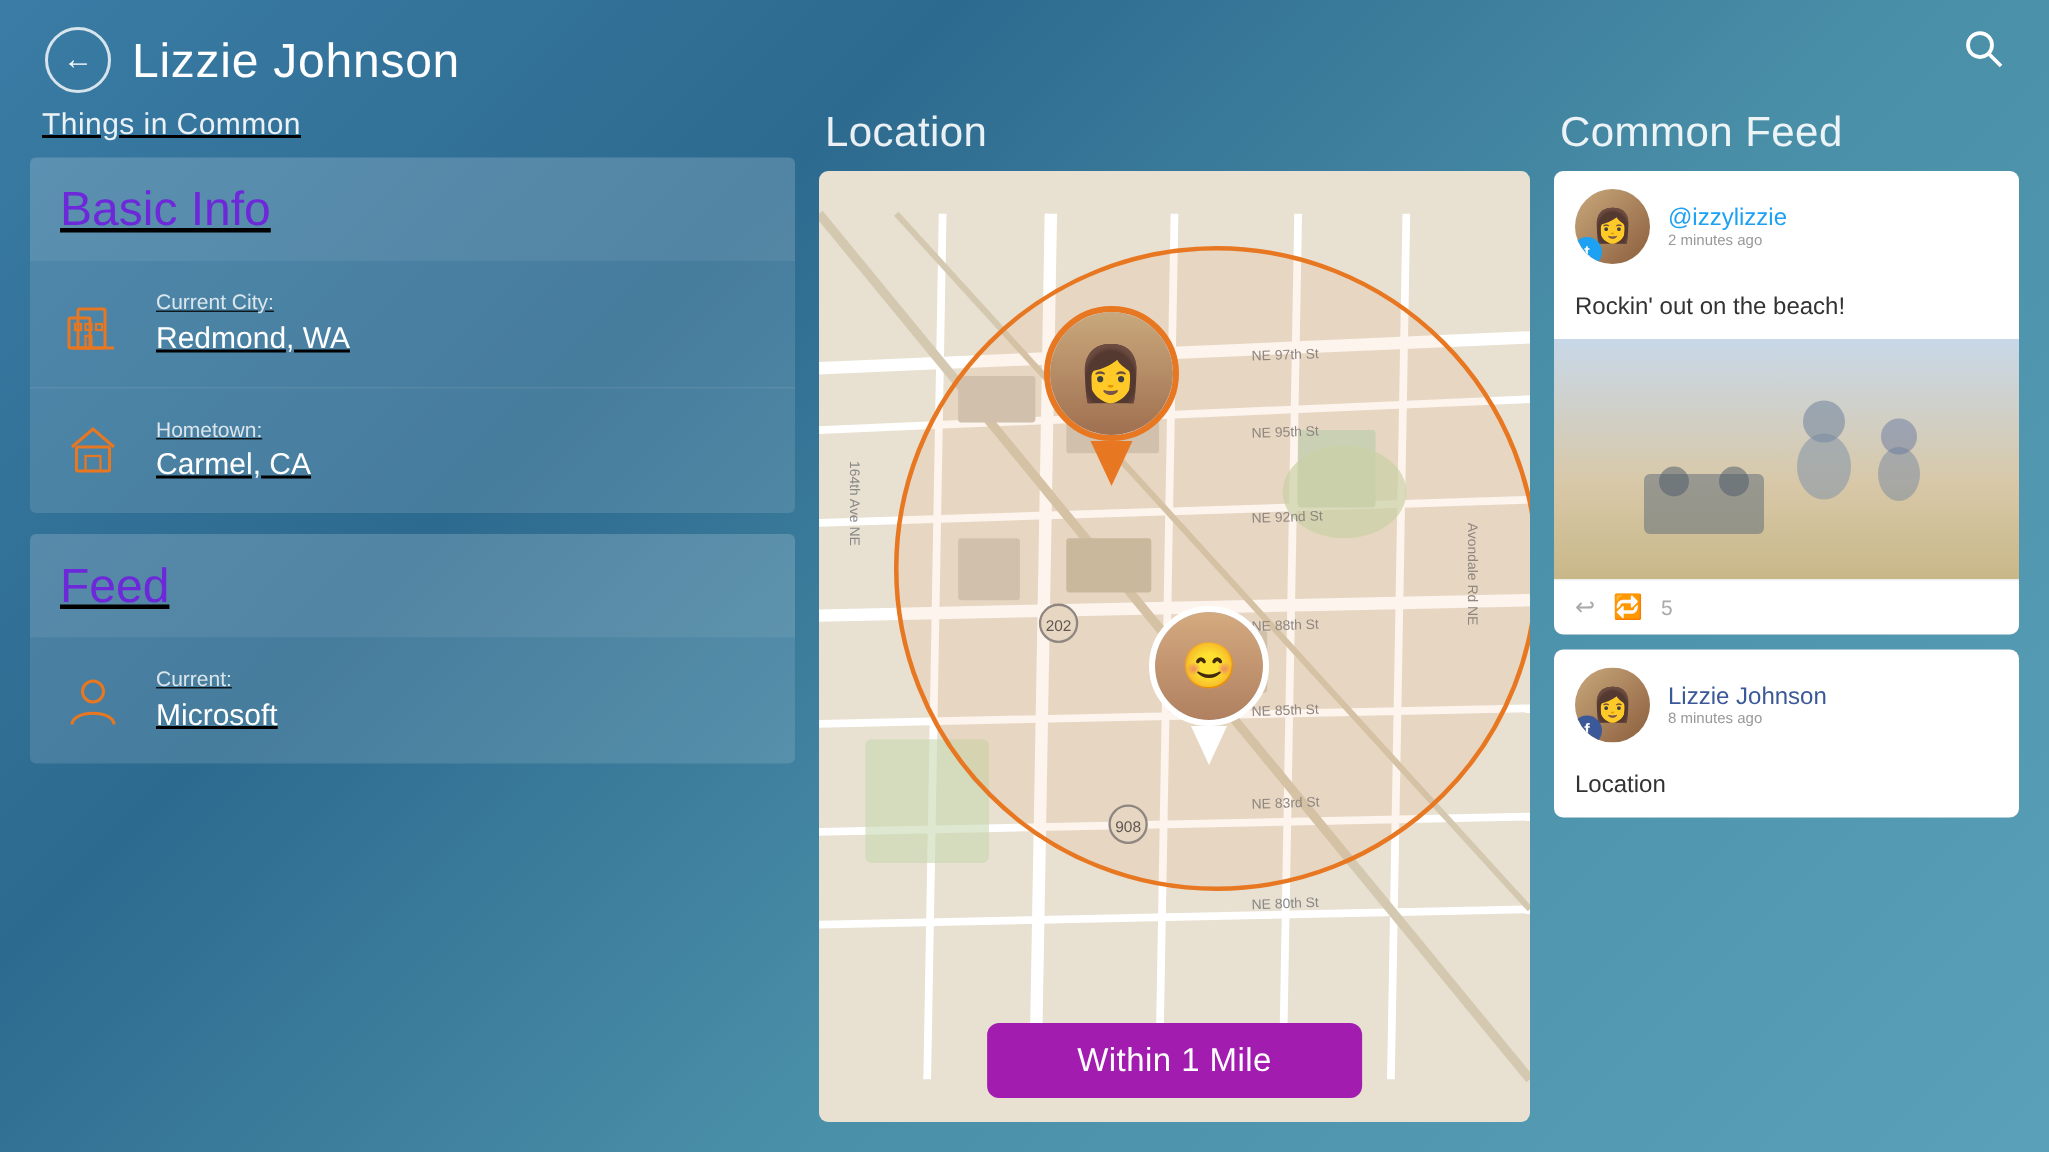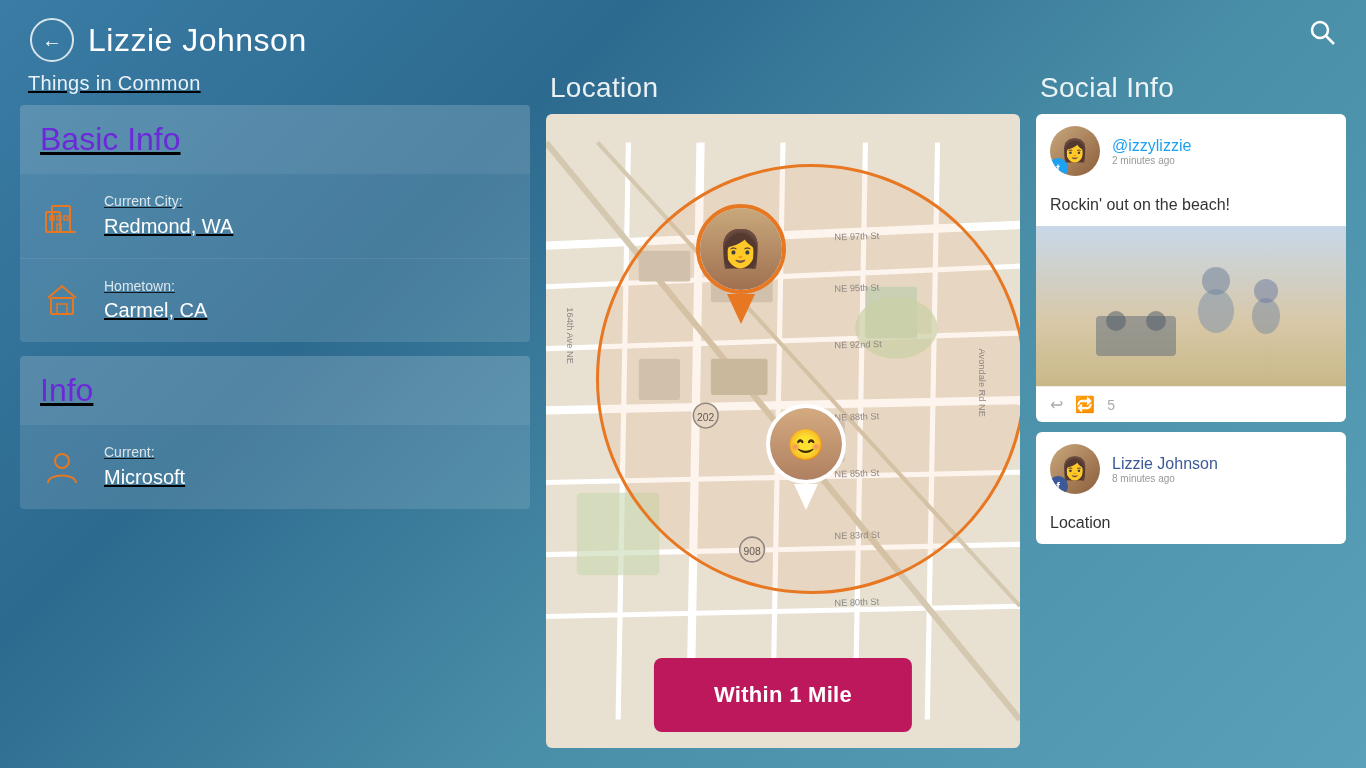--- a/index.html
+++ b/index.html
@@ -146,25 +146,25 @@
       width: 100%;
       height: 100%;
       position: absolute;
       top: 0; left: 0;
     }
     .within-badge {
       position: absolute;
       bottom: 16px;
       left: 50%;
       transform: translateX(-50%);
-      background: #be185d;
+      background: #a21caf;
       color: white;
       font-size: 22px;
-      font-weight: 700;
-      padding: 24px 60px;
+      font-weight: 400;
+      padding: 12px 60px;
       border-radius: 8px;
       letter-spacing: 0.3px;
       white-space: nowrap;
     }
     
     .pin-lizzie {
       position: absolute;
       top: 110px;
       left: 180px;
       transform: translateX(-50%);
@@ -395,21 +395,21 @@
             <rect x="13" y="22" width="10" height="10" stroke="#e87722" stroke-width="1.5" fill="none"></rect>
           </svg>
         </div>
         <div class="info-text">
           <div class="info-label">Hometown:</div>
           <div class="info-value">Carmel, CA</div>
         </div>
       </div>
     </div>
 
-    <div class="section-header work-section">Info</div>
+    <div class="section-header work-section">Feed</div>
     <div class="info-card">
       <div class="info-row">
         <div class="info-icon">
           <svg viewBox="0 0 36 36" fill="none" xmlns="http://www.w3.org/2000/svg">
             <circle cx="18" cy="12" r="7" stroke="#e87722" stroke-width="2" fill="none"></circle>
             <path d="M4 34 C4 24 32 24 32 34" stroke="#e87722" stroke-width="2" fill="none"></path>
           </svg>
         </div>
         <div class="info-text">
           <div class="info-label">Current:</div>
@@ -482,21 +482,21 @@
           <div class="face-male">😊</div>
         </div>
         <div class="pin-triangle-white"></div>
       </div>
 
       <div class="within-badge">Within 1 Mile</div>
     </div>
   </div>
 
   <div class="right-panel">
-    <div class="section-title">Social Info</div>
+    <div class="section-title">Common Feed</div>
 
     <div class="feed-card">
       <div class="feed-header">
         <div class="feed-avatar">
           <div class="feed-avatar-inner">👩</div>
           <div class="social-icon-badge twitter-badge">t</div>
         </div>
         <div class="feed-user-info">
           <div class="feed-username">@izzylizzie</div>
           <div class="feed-time">2 minutes ago</div>

